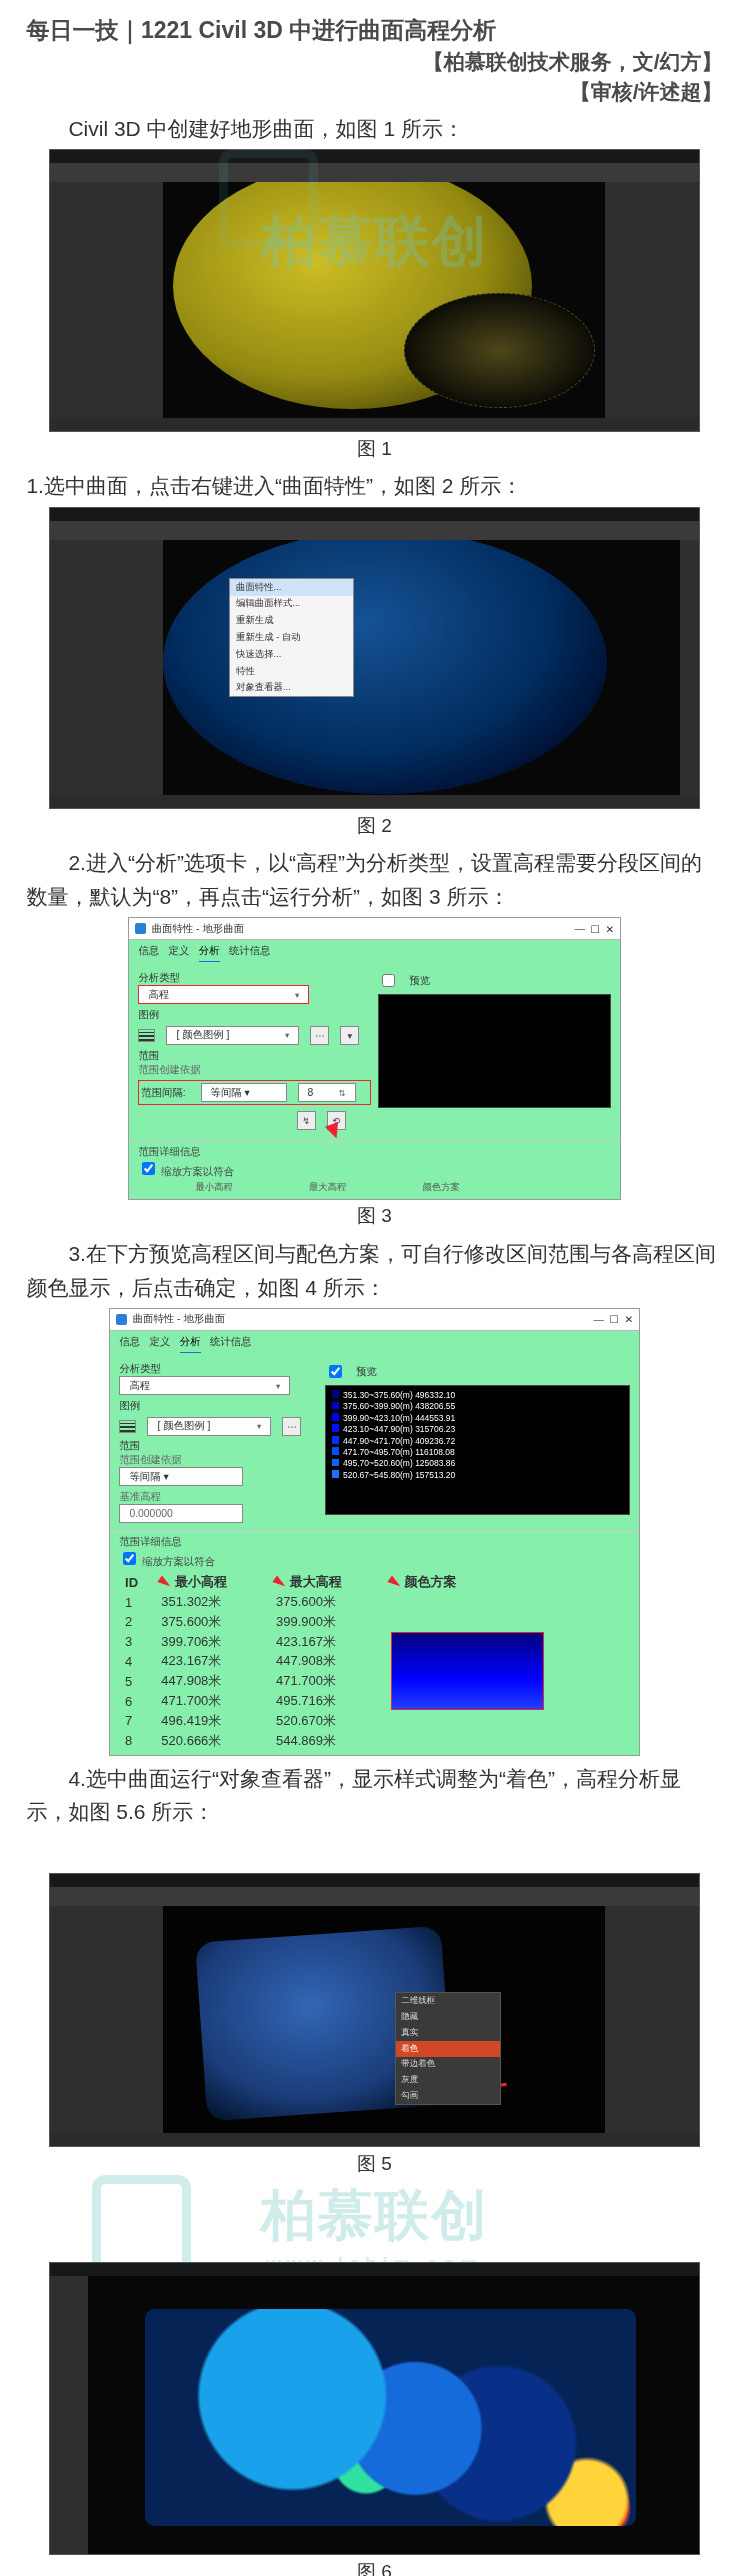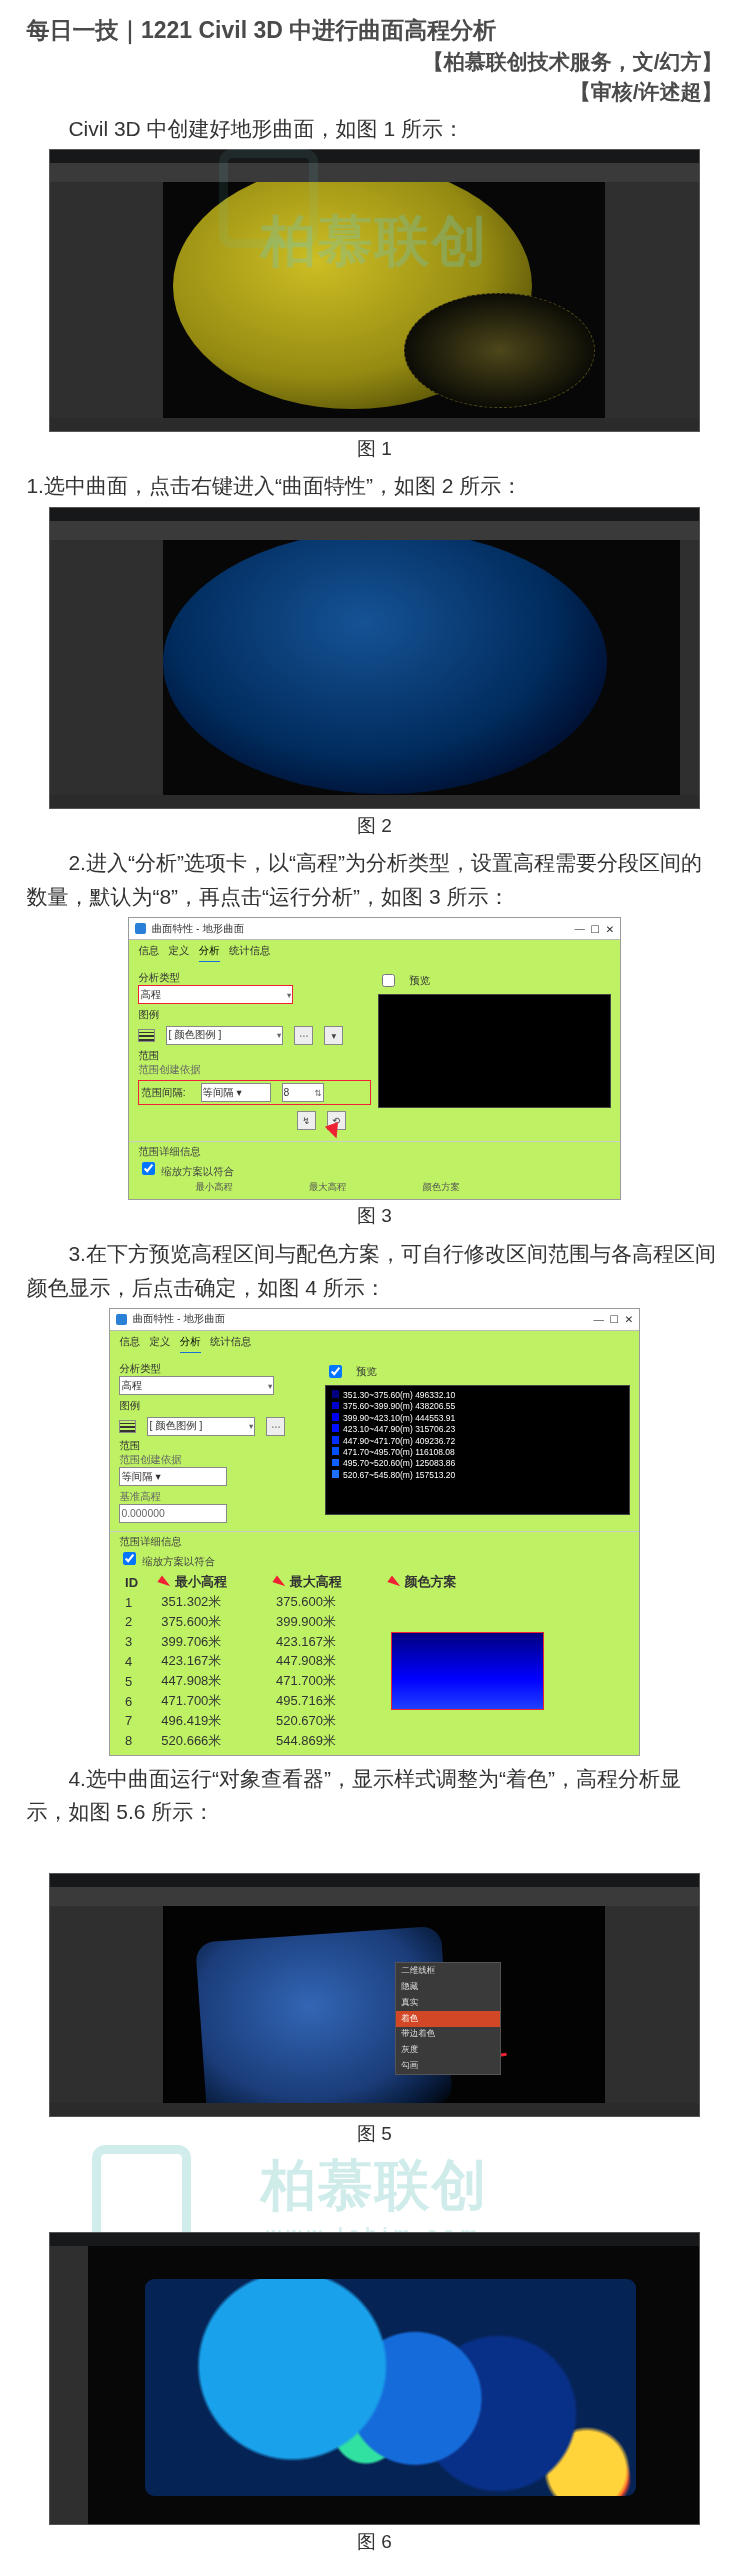--- a/index.html
+++ b/index.html
@@ -19,44 +19,44 @@
   .blob { position:absolute; border-radius:50%; }
   .yellow1 { width:359px; height:246px; left:9.4px; top:-19px; background:radial-gradient(ellipse at 40% 40%, #c6b82c 0%, #938a1c 55%, #5a5512 80%, #000 100%); filter:contrast(110%); }
   .yellowDark { width:189px; height:113px; right:9.4px; bottom:9.4px; background:radial-gradient(ellipse at 50% 50%, #4d471a 0%, #0d0d06 70%); border:0.9px dashed #524c1c; }
   .shot2 { height:302px; background:#2b2b2b; border:0.9px solid #555; }
   .shot2 .rightcol { position:absolute; right:0; top:32px; bottom:13.2px; width:19px; background:#2f2f30; }
   .shot2 .canvas { right:19px; }
   .blue1 { width:444px; height:264px; left:0; top:-9.4px; background:radial-gradient(ellipse at 45% 35%, #2e5d90 0%, #1e3f65 55%, #10263f 80%, #000 100%); filter:contrast(130%); }
   .ctxmenu { position:absolute; left:66px; top:38px; width:123px; background:#f5f5f5; border:0.9px solid #888; font-size:9.4px; }
   .ctxmenu .it { padding:1.9px 5.7px; color:#333; }
   .ctxmenu .hl { background:#cfe3f8; }
-  .dlg { position:relative; width:491px; margin:0 auto; background:#bef264; border:0.9px solid #9a9a9a; font-size:10.4px; }
+  .dlg { position:relative; width:491px; margin:0 auto; background:#86efac; border:0.9px solid #9a9a9a; font-size:10.4px; }
   .dlg .tb { display:flex; align-items:center; height:21px; background:#fff; border-bottom:0.9px solid #bbb; padding:0 5.7px; font-size:10.4px; color:#333; }
   .dlg .tb .ic { width:11.3px; height:11.3px; background:#2a7fd6; border-radius:1.9px; margin-right:5.7px; }
   .dlg .tb .x { margin-left:auto; font-size:10.4px; color:#555; }
   .dlg .tabs { display:flex; gap:9.4px; padding:3.8px 9.4px 0 9.4px; font-size:10.4px; color:#333; }
   .dlg .tabs span { padding-bottom:2.8px; }
   .dlg .tabs .act { color:#000; border-bottom:1.9px solid #1a6edb; }
   .dlg .body { display:flex; gap:7.6px; padding:5.7px 9.4px 7.6px 9.4px; }
   .dlg .col { flex:1 1 50%; }
   .fld { display:flex; align-items:center; gap:11px; margin:3.8px 0; }
   .lbl { font-size:10.4px; color:#333; display:block; margin-top:3.8px; }
-  .combo { height:17px; border:0.9px solid #888; background:#fff; display:flex; align-items:center; padding:0 1px; font-size:10.4px; color:#333; }
+  .combo { height:17px; border:0.9px solid #888; background:#fff; display:flex; align-items:center; padding:0 9px; font-size:10.4px; color:#333; }
   .combo .arr { margin-left:auto; color:#666; font-size:8.5px; }
   .redbox { border:1.9px solid #e23; }
   .patchsw { width:15px; height:11.3px; border:0.9px solid #888; background:repeating-linear-gradient(0deg,#333 0 1.9px, transparent 1.9px 3.8px); }
   .minibtn { width:17px; height:17px; border:0.9px solid #888; background:#eee; display:flex; align-items:center; justify-content:center; font-size:9.4px; color:#444; }
   .preview { height:104px; background:#000; border:0.9px solid #444; color:#fff; font-size:8.5px; padding:3.8px 5.7px; line-height:1.35; }
   .dlg .ftbar { border-top:0.9px solid #ccc; padding:2.8px 9.4px 4.7px 9.4px; font-size:10.4px; color:#444; }
   .redarrow { width:0; height:0; border-left:7.6px solid transparent; border-right:7.6px solid transparent; border-top:15px solid #e23; transform:rotate(-20deg); }
   .table4 { width:100%; border-collapse:collapse; font-size:13px; margin-top:3.8px; }
   .table4 th,.table4 td { text-align:left; padding:0.9px 5.7px; color:#333; }
   .swatch { width:151px; height:76px; border:1.9px solid #e23; background:linear-gradient(180deg,#000080 0%, #0000ff 60%, #2040ff 100%); }
   .arrCell { width:0;height:0;border-left:4.7px solid transparent;border-right:4.7px solid transparent;border-top:13.2px solid #e23; transform:rotate(-55deg); }
-  .shot5 { height:244px; background:#2b2b2b; border:0.9px solid #555;margin-top:44px; }
+  .shot5 { height:274px; background:#2b2b2b; border:0.9px solid #555;margin-top:44px; }
   .shot5 .canvas { background:#030303; }
   .terrain5 { position:absolute; left:38px; top:28px; width:246px; height:179px; background:radial-gradient(ellipse at 45% 40%, #3266b5 0%, #1b3d7a 60%, #061836 85%, #000 100%); transform:rotate(-4deg); border-radius:19px; }
   .ctxmenu5 { position:absolute; right:104px; bottom:28px; width:104px; background:#3a3a3a; border:0.9px solid #555; font-size:8.5px; color:#ddd; }
   .ctxmenu5 .it { padding:1.9px 5.7px; }
   .ctxmenu5 .hl { background:#d24826; color:#fff; }
   .redline5 { position:absolute; right:98px; bottom:40px; width:104px; height:2.8px; background:#e23; transform:rotate(-8deg); }
   .shot6 { height:293px; border:0.9px solid #555; background:#2b2b2b; }
   .shot6 .leftcol6 { position:absolute; left:0; top:13.2px; bottom:0; width:38px; background:#2f2f30; }
   .shot6 .canvas { left:38px; right:0; top:13.2px; bottom:0; }
   .terrain6 { position:absolute; left:57px; top:33px; width:491px; height:217px; border-radius:9.4px; overflow:hidden; }
@@ -103,20 +103,29 @@
   <div class="p" style="text-indent:0">1.选中曲面，点击右键进入“曲面特性”，如图 2 所示：</div>
 
   <div class="shot-wrap">
     <div class="shot shot2">
       <div class="titlebar"></div>
       <div class="toolrow"></div>
       <div class="leftcol"></div>
       <div class="rightcol"></div>
       <div class="canvas">
         <div class="blob blue1"></div>
+        <div class="ctxmenu">
+          <div class="it hl">曲面特性...</div>
+          <div class="it">编辑曲面样式...</div>
+          <div class="it">重新生成</div>
+          <div class="it">重新生成 - 自动</div>
+          <div class="it">快速选择...</div>
+          <div class="it">特性</div>
+          <div class="it">对象查看器...</div>
+        </div>
       </div>
     </div>
   </div>
   <span class="caption">图 2</span>
 
   <div class="p">2.进入“分析”选项卡，以“高程”为分析类型，设置高程需要分段区间的数量，默认为“8”，再点击“运行分析”，如图 3 所示：</div>
 
   <div class="shot-wrap" style="margin-left:94px;margin-right:94px">
     <div class="dlg">
       <div class="tb">

